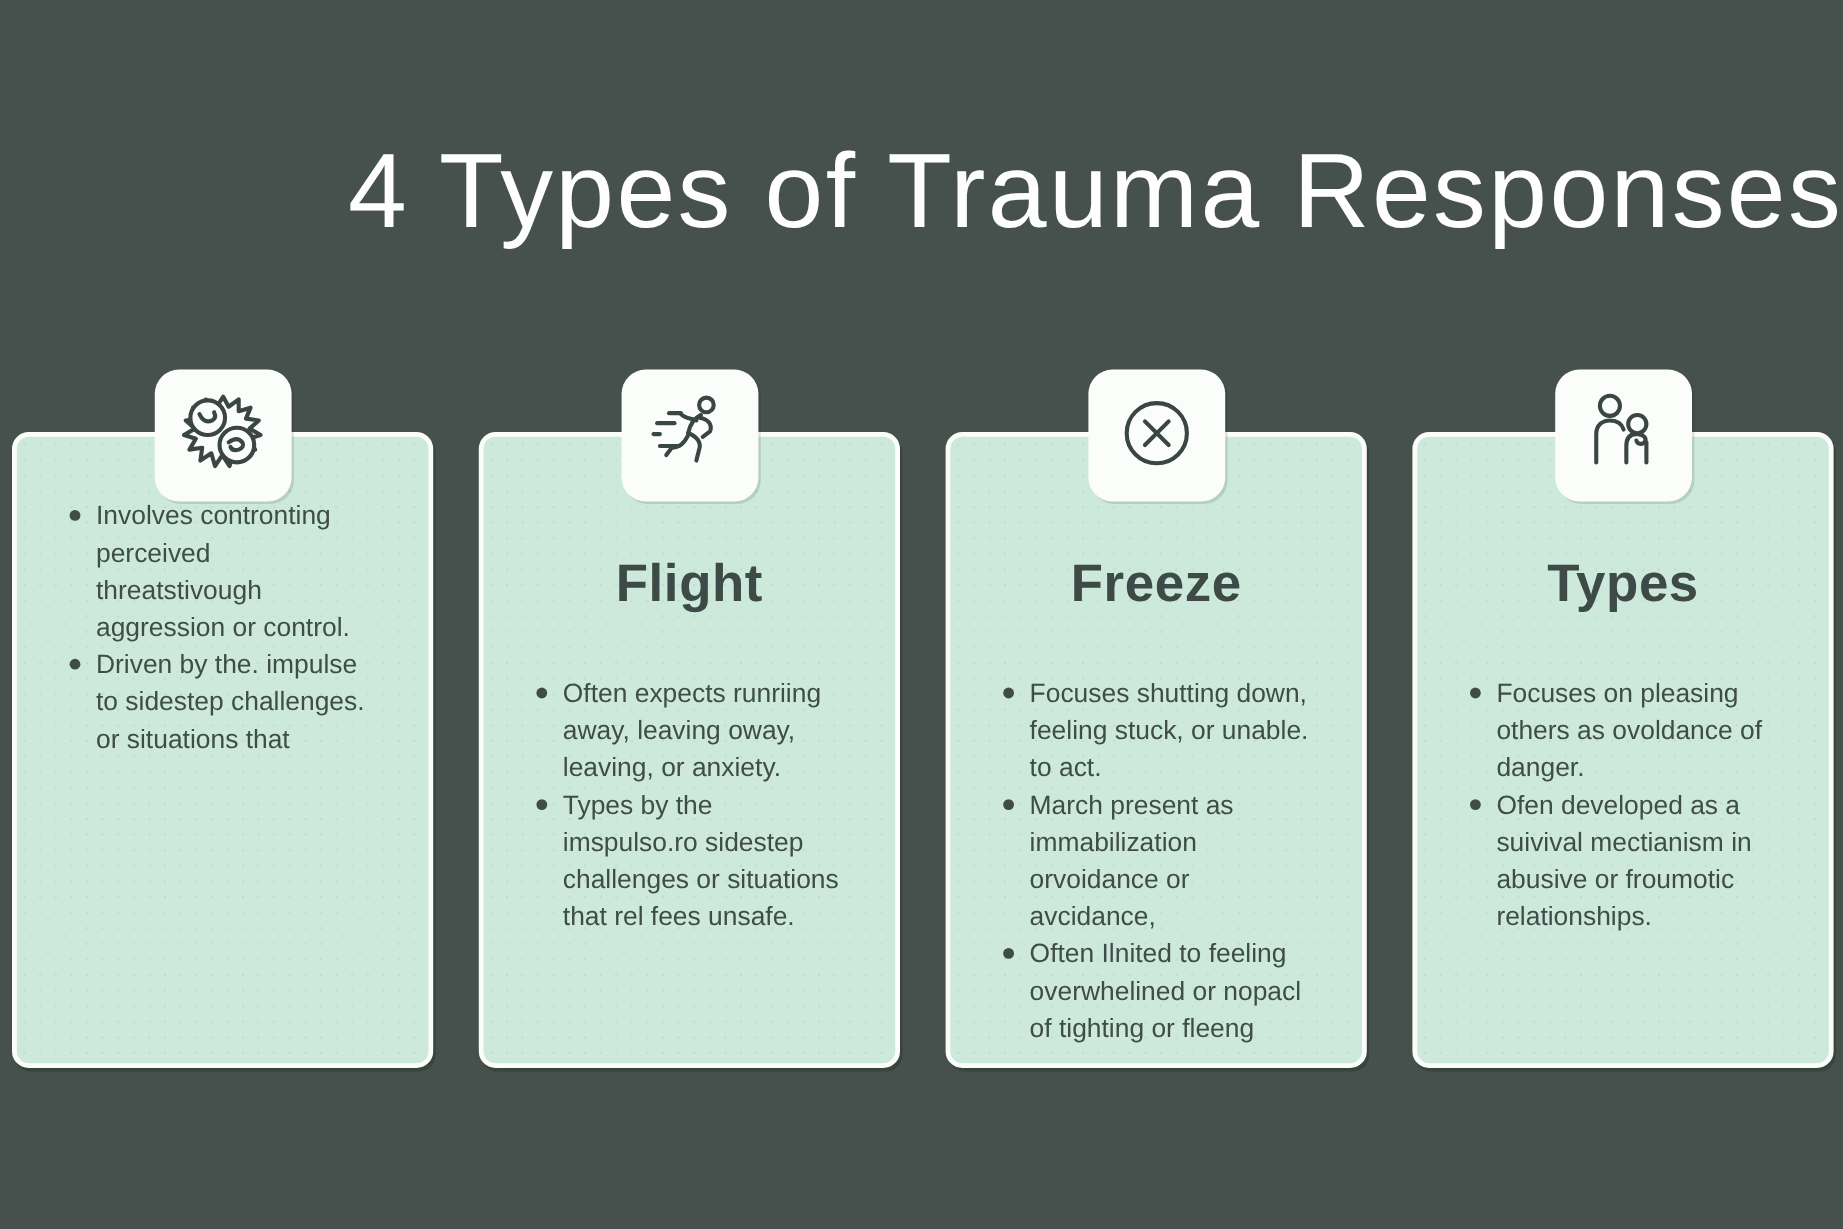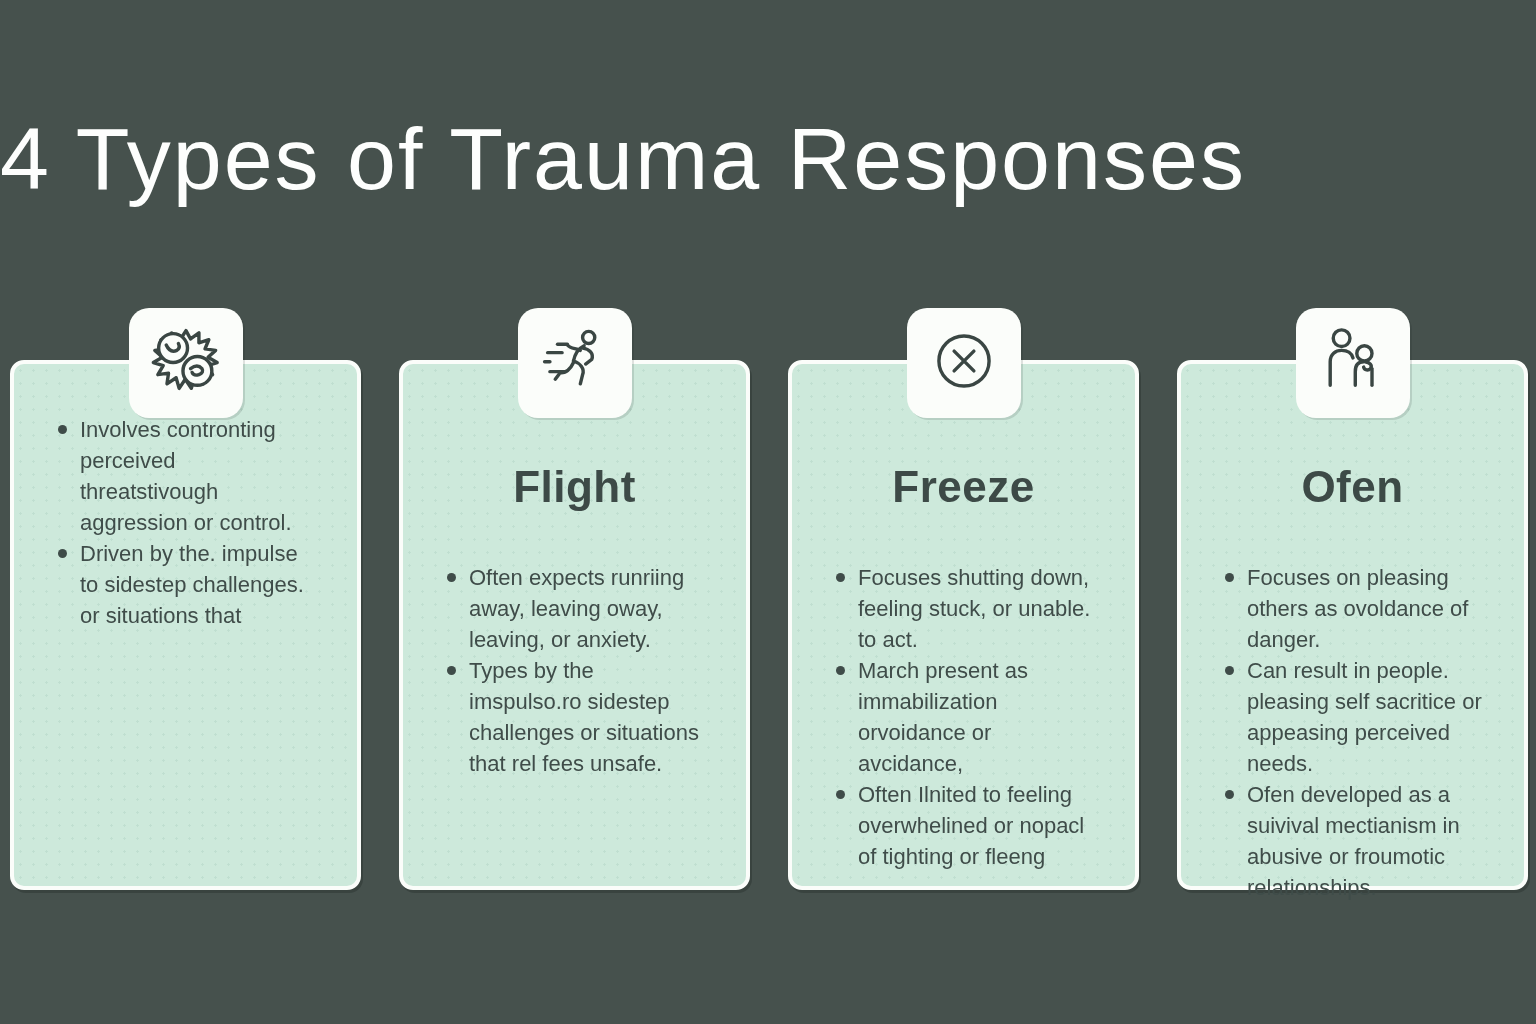--- a/index.html
+++ b/index.html
@@ -9,21 +9,21 @@
     background: #46514d;
     position: relative;
     overflow: hidden;
   }
   .stage { position: absolute; inset: 0; }
   .main-title {
     position: absolute;
     top: 108px;
     left: 0;
     width: 100%;
-    text-align: left;
+    text-align: right;
     color: #fdfefd;
     font-size: 88px;
     font-weight: 200;
     letter-spacing: 2px;
     font-stretch: condensed;
   }
   .cards-row {
     position: absolute;
     left: 10px;
     top: 360px;
@@ -167,22 +167,21 @@
           <svg viewBox="0 0 100 100">
             <circle class="icon-stroke" cx="35" cy="20" r="11"></circle>
             <path class="icon-stroke" d="M20 82 V51 C20 41 27 36 35 36 C43 36 48 39 50 46"></path>
             <circle class="icon-stroke" cx="65" cy="40" r="10"></circle>
             <path class="icon-stroke" d="M53 82 V64 C53 54 58 51 64 51"></path>
             <path class="icon-stroke" d="M66 51 C72 52 76 55 73 60 C70 63 65 62 64 58"></path>
             <path class="icon-stroke" d="M75 60 V82"></path>
           </svg>
         </span>
       </div>
-      <h2 class="card-title">Ofen</h2>
+      <h2 class="card-title">Types</h2>
       <ul class="bullets">
         <li>Focuses on pleasing others as ovoldance of danger.</li>
-        <li>Can result in people. pleasing self sacritice or appeasing perceived needs.</li>
         <li>Ofen developed as a suivival mectianism in abusive or froumotic relationships.</li>
       </ul>
     </section>
 
   </div>
 </div>
 
 </body></html>

